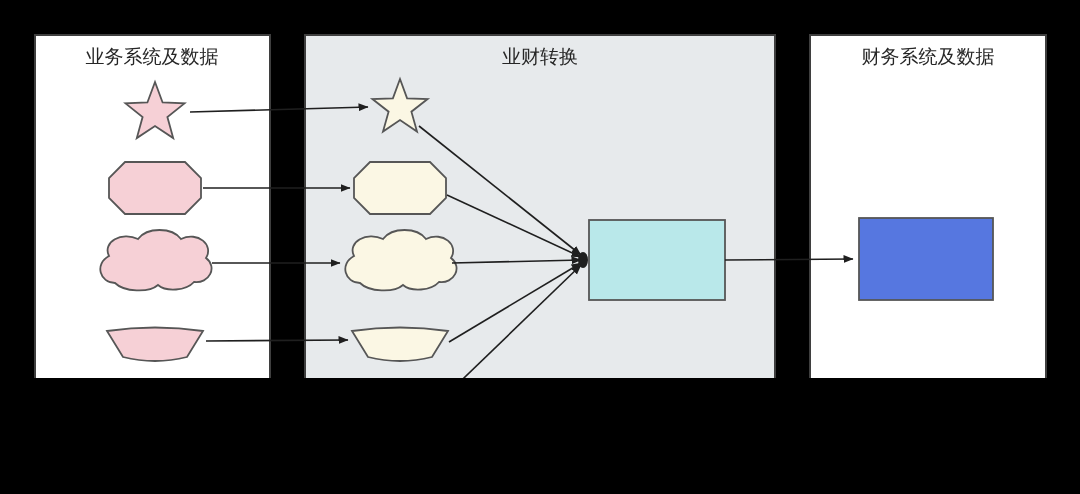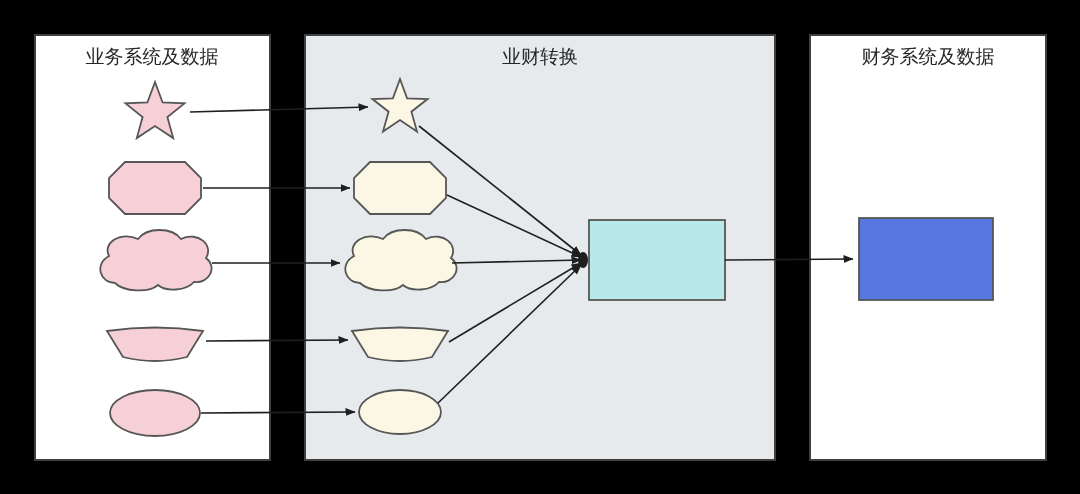--- a/index.html
+++ b/index.html
@@ -1,17 +1,17 @@
 <!DOCTYPE html>
 <html style="--canvas-bg: #000000; --source-panel-bg: #ffffff; --conversion-panel-bg: #e7eaec; --finance-panel-bg: #ffffff; --panel-stroke: #3f3f3f; --source-shape-fill: #f6d0d6; --conversion-shape-fill: #fbf7e4; --shape-stroke: #565656; --converter-fill: #b9e8ea; --result-fill: #5677e0; --arrow: #1f1f1f; --title-text: #262626;"><head>
 <meta charset="utf-8">
 <style>
   html,body{margin:0;padding:0;background:#000;}
   .canvas{
-    position:relative;width:1080px;height:494px;
+    position:relative;width:1080px;height:378px;
     background:var(--canvas-bg,#000);
     font-family:"DejaVu Sans","Liberation Sans",sans-serif;
     overflow:hidden;
   }
   svg{display:block;}
   .panel-source{fill:var(--source-panel-bg,#fff);stroke:var(--panel-stroke,#3f3f3f);stroke-width:2;}
   .panel-conversion{fill:var(--conversion-panel-bg,#e7eaec);stroke:var(--panel-stroke,#3f3f3f);stroke-width:2;}
   .panel-finance{fill:var(--finance-panel-bg,#fff);stroke:var(--panel-stroke,#3f3f3f);stroke-width:2;}
   .panel-title{
     fill:var(--title-text,#262626);

